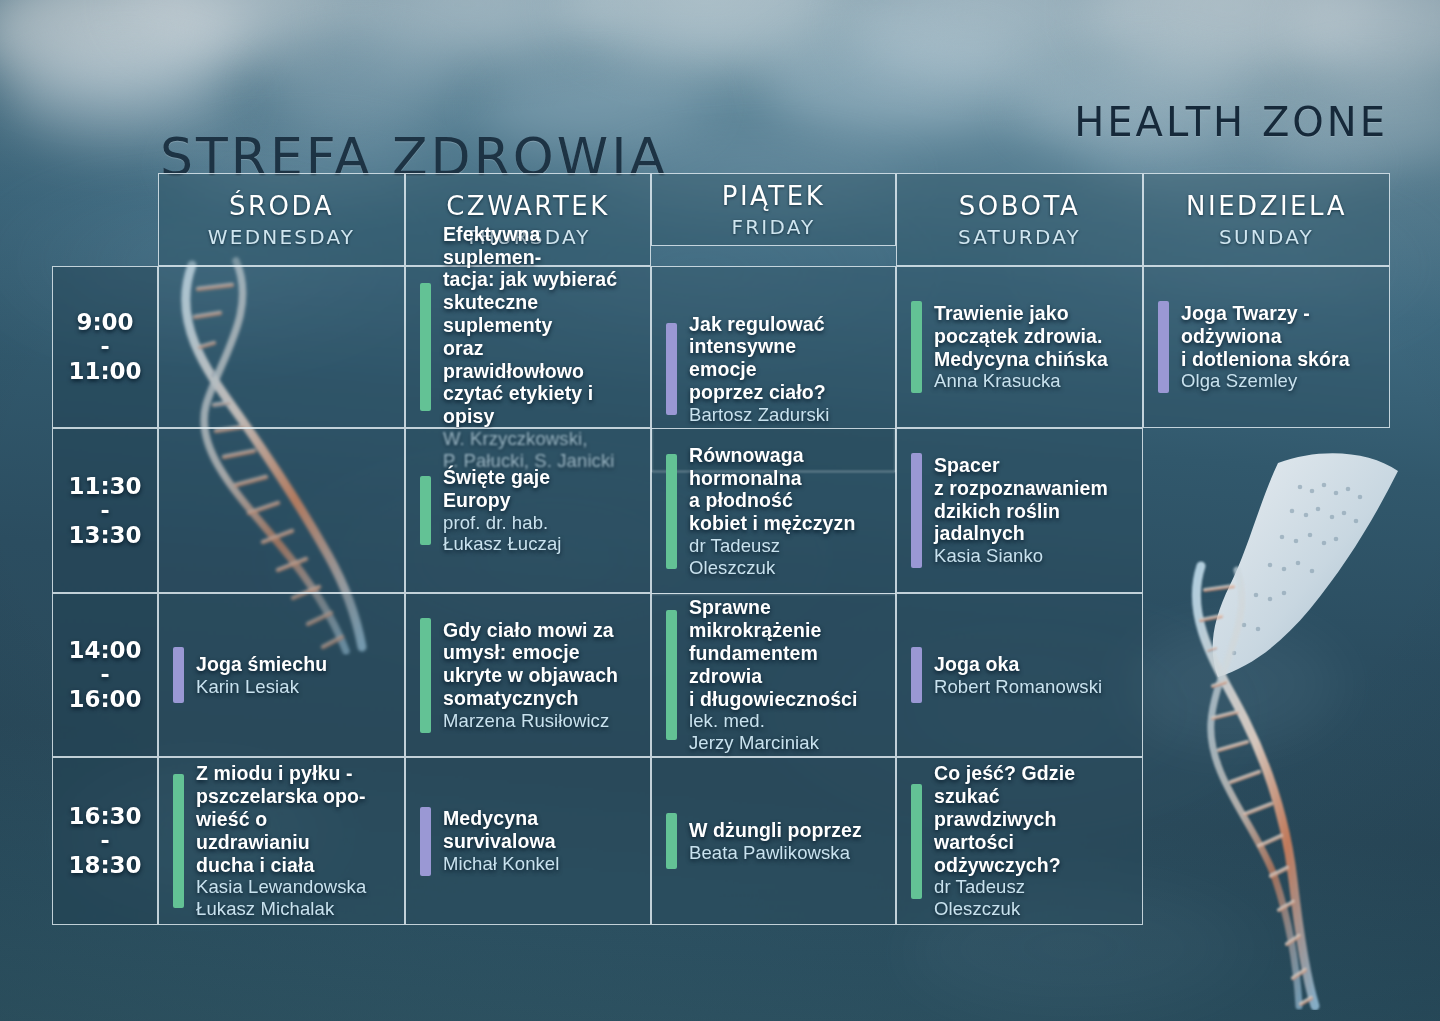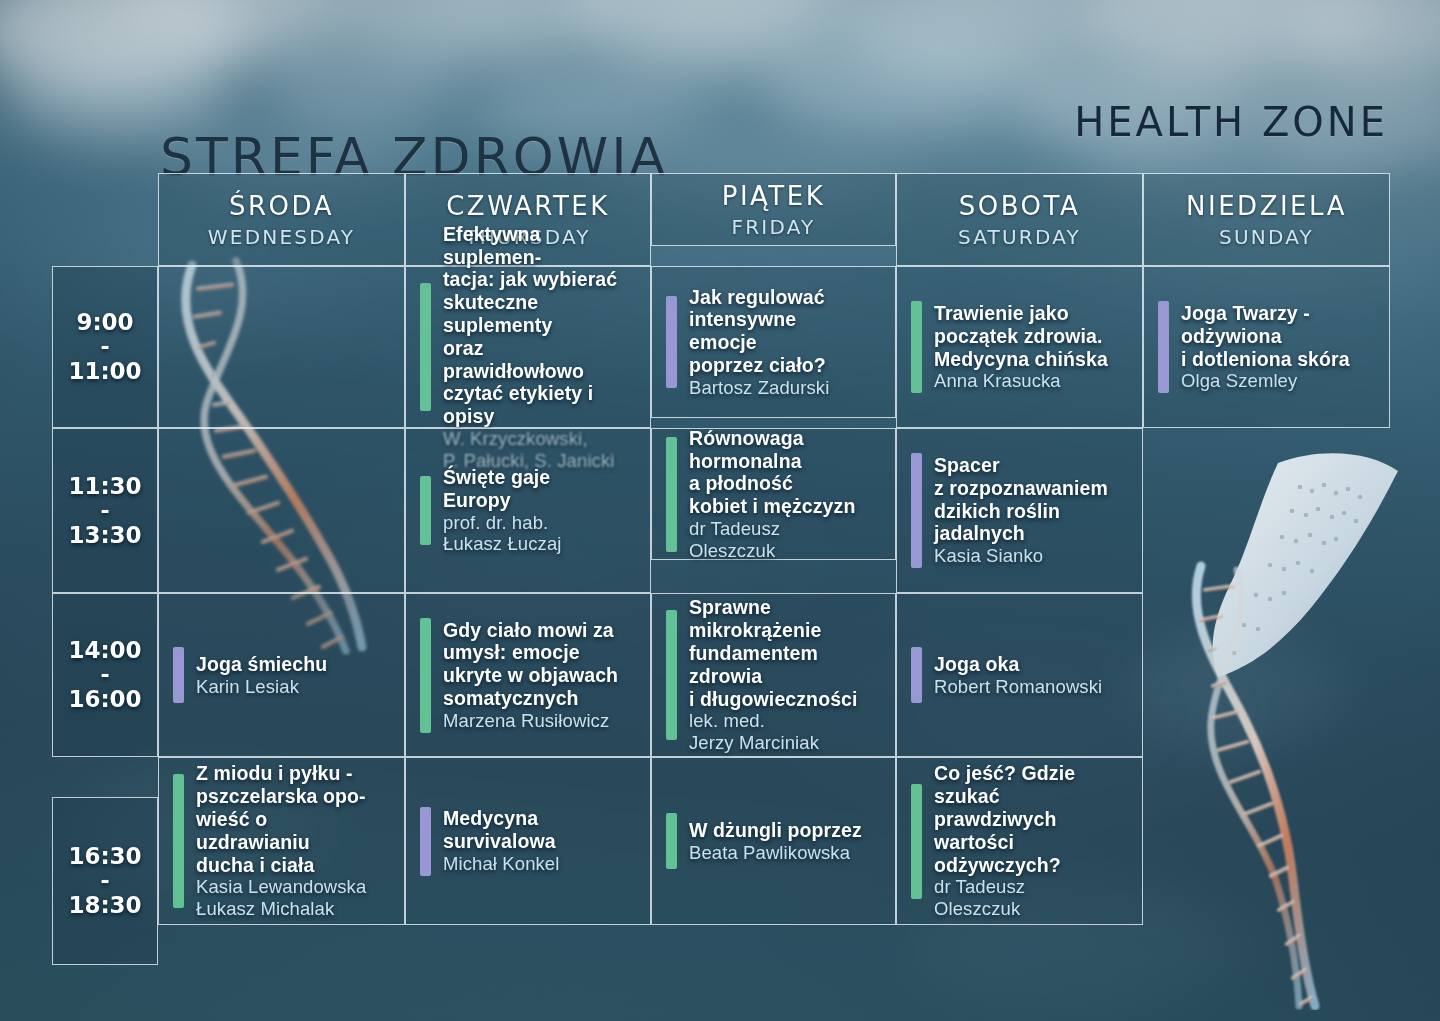--- a/index.html
+++ b/index.html
@@ -278,21 +278,21 @@
     <div class="box scell empty" style="left: 158px; top: 266px; width: 247px; height: 162px;"></div>
     <div class="box scell" style="left: 405px; top: 266px; width: 246px; height: 162px;">
       <div class="sinner">
         <div class="bar green" style="height: 128px;"></div>
         <div class="stext">
           <div class="stitle">Efektywna suplemen-<br>tacja: jak wybierać<br>skuteczne suplementy<br>oraz prawidłowłowo<br>czytać etykiety i opisy</div>
           <div class="sspeaker">W. Krzyczkowski,<br>P. Pałucki, S. Janicki</div>
         </div>
       </div>
     </div>
-    <div class="box scell" style="left: 651px; top: 266px; width: 245px; height: 152px;">
+    <div class="box scell" style="left: 651px; top: 266px; width: 245px; height: 206px;">
       <div class="sinner">
         <div class="bar purple" style="height: 92px;"></div>
         <div class="stext">
           <div class="stitle">Jak regulować<br>intensywne emocje<br>poprzez ciało?</div>
           <div class="sspeaker">Bartosz Zadurski</div>
         </div>
       </div>
     </div>
     <div class="box scell" style="left: 896px; top: 266px; width: 247px; height: 162px;">
       <div class="sinner">
@@ -318,21 +318,21 @@
     <div class="box scell empty" style="left: 158px; top: 428px; width: 247px; height: 165px;"></div>
     <div class="box scell" style="left: 405px; top: 428px; width: 246px; height: 165px; justify-content: flex-end;">
       <div class="sinner">
         <div class="bar green" style="height: 69px;"></div>
         <div class="stext">
           <div class="stitle">Święte gaje Europy</div>
           <div class="sspeaker">prof. dr. hab.<br>Łukasz Łuczaj</div>
         </div>
       </div>
     </div>
-    <div class="box scell" style="left: 651px; top: 428px; width: 245px; height: 132px;">
+    <div class="box scell" style="left: 651px; top: 428px; width: 245px; height: 166px;">
       <div class="sinner">
         <div class="bar green" style="height: 115px;"></div>
         <div class="stext">
           <div class="stitle">Równowaga<br>hormonalna<br>a płodność<br>kobiet i mężczyzn</div>
           <div class="sspeaker">dr Tadeusz Oleszczuk</div>
         </div>
       </div>
     </div>
     <div class="box scell" style="left: 896px; top: 428px; width: 247px; height: 165px;">
       <div class="sinner">
@@ -375,21 +375,21 @@
     </div>
     <div class="box scell" style="left: 896px; top: 593px; width: 247px; height: 164px;">
       <div class="sinner">
         <div class="bar purple" style="height: 56px;"></div>
         <div class="stext">
           <div class="stitle">Joga oka</div>
           <div class="sspeaker">Robert Romanowski</div>
         </div>
       </div>
     </div>
-    <div class="box tcell" style="left: 52px; top: 757px; width: 106px; height: 168px; margin-top: 40px;">
+    <div class="box tcell" style="left: 52px; top: 757px; width: 106px; height: 168px;">
       <div class="tt"><span>16:30</span><span class="dash">-</span><span>18:30</span></div>
     </div>
     <div class="box scell" style="left: 158px; top: 757px; width: 247px; height: 168px;">
       <div class="sinner">
         <div class="bar green" style="height: 134px;"></div>
         <div class="stext">
           <div class="stitle">Z miodu i pyłku -<br>pszczelarska opo-<br>wieść o uzdrawianiu<br>ducha i ciała</div>
           <div class="sspeaker">Kasia Lewandowska<br>Łukasz Michalak</div>
         </div>
       </div>

